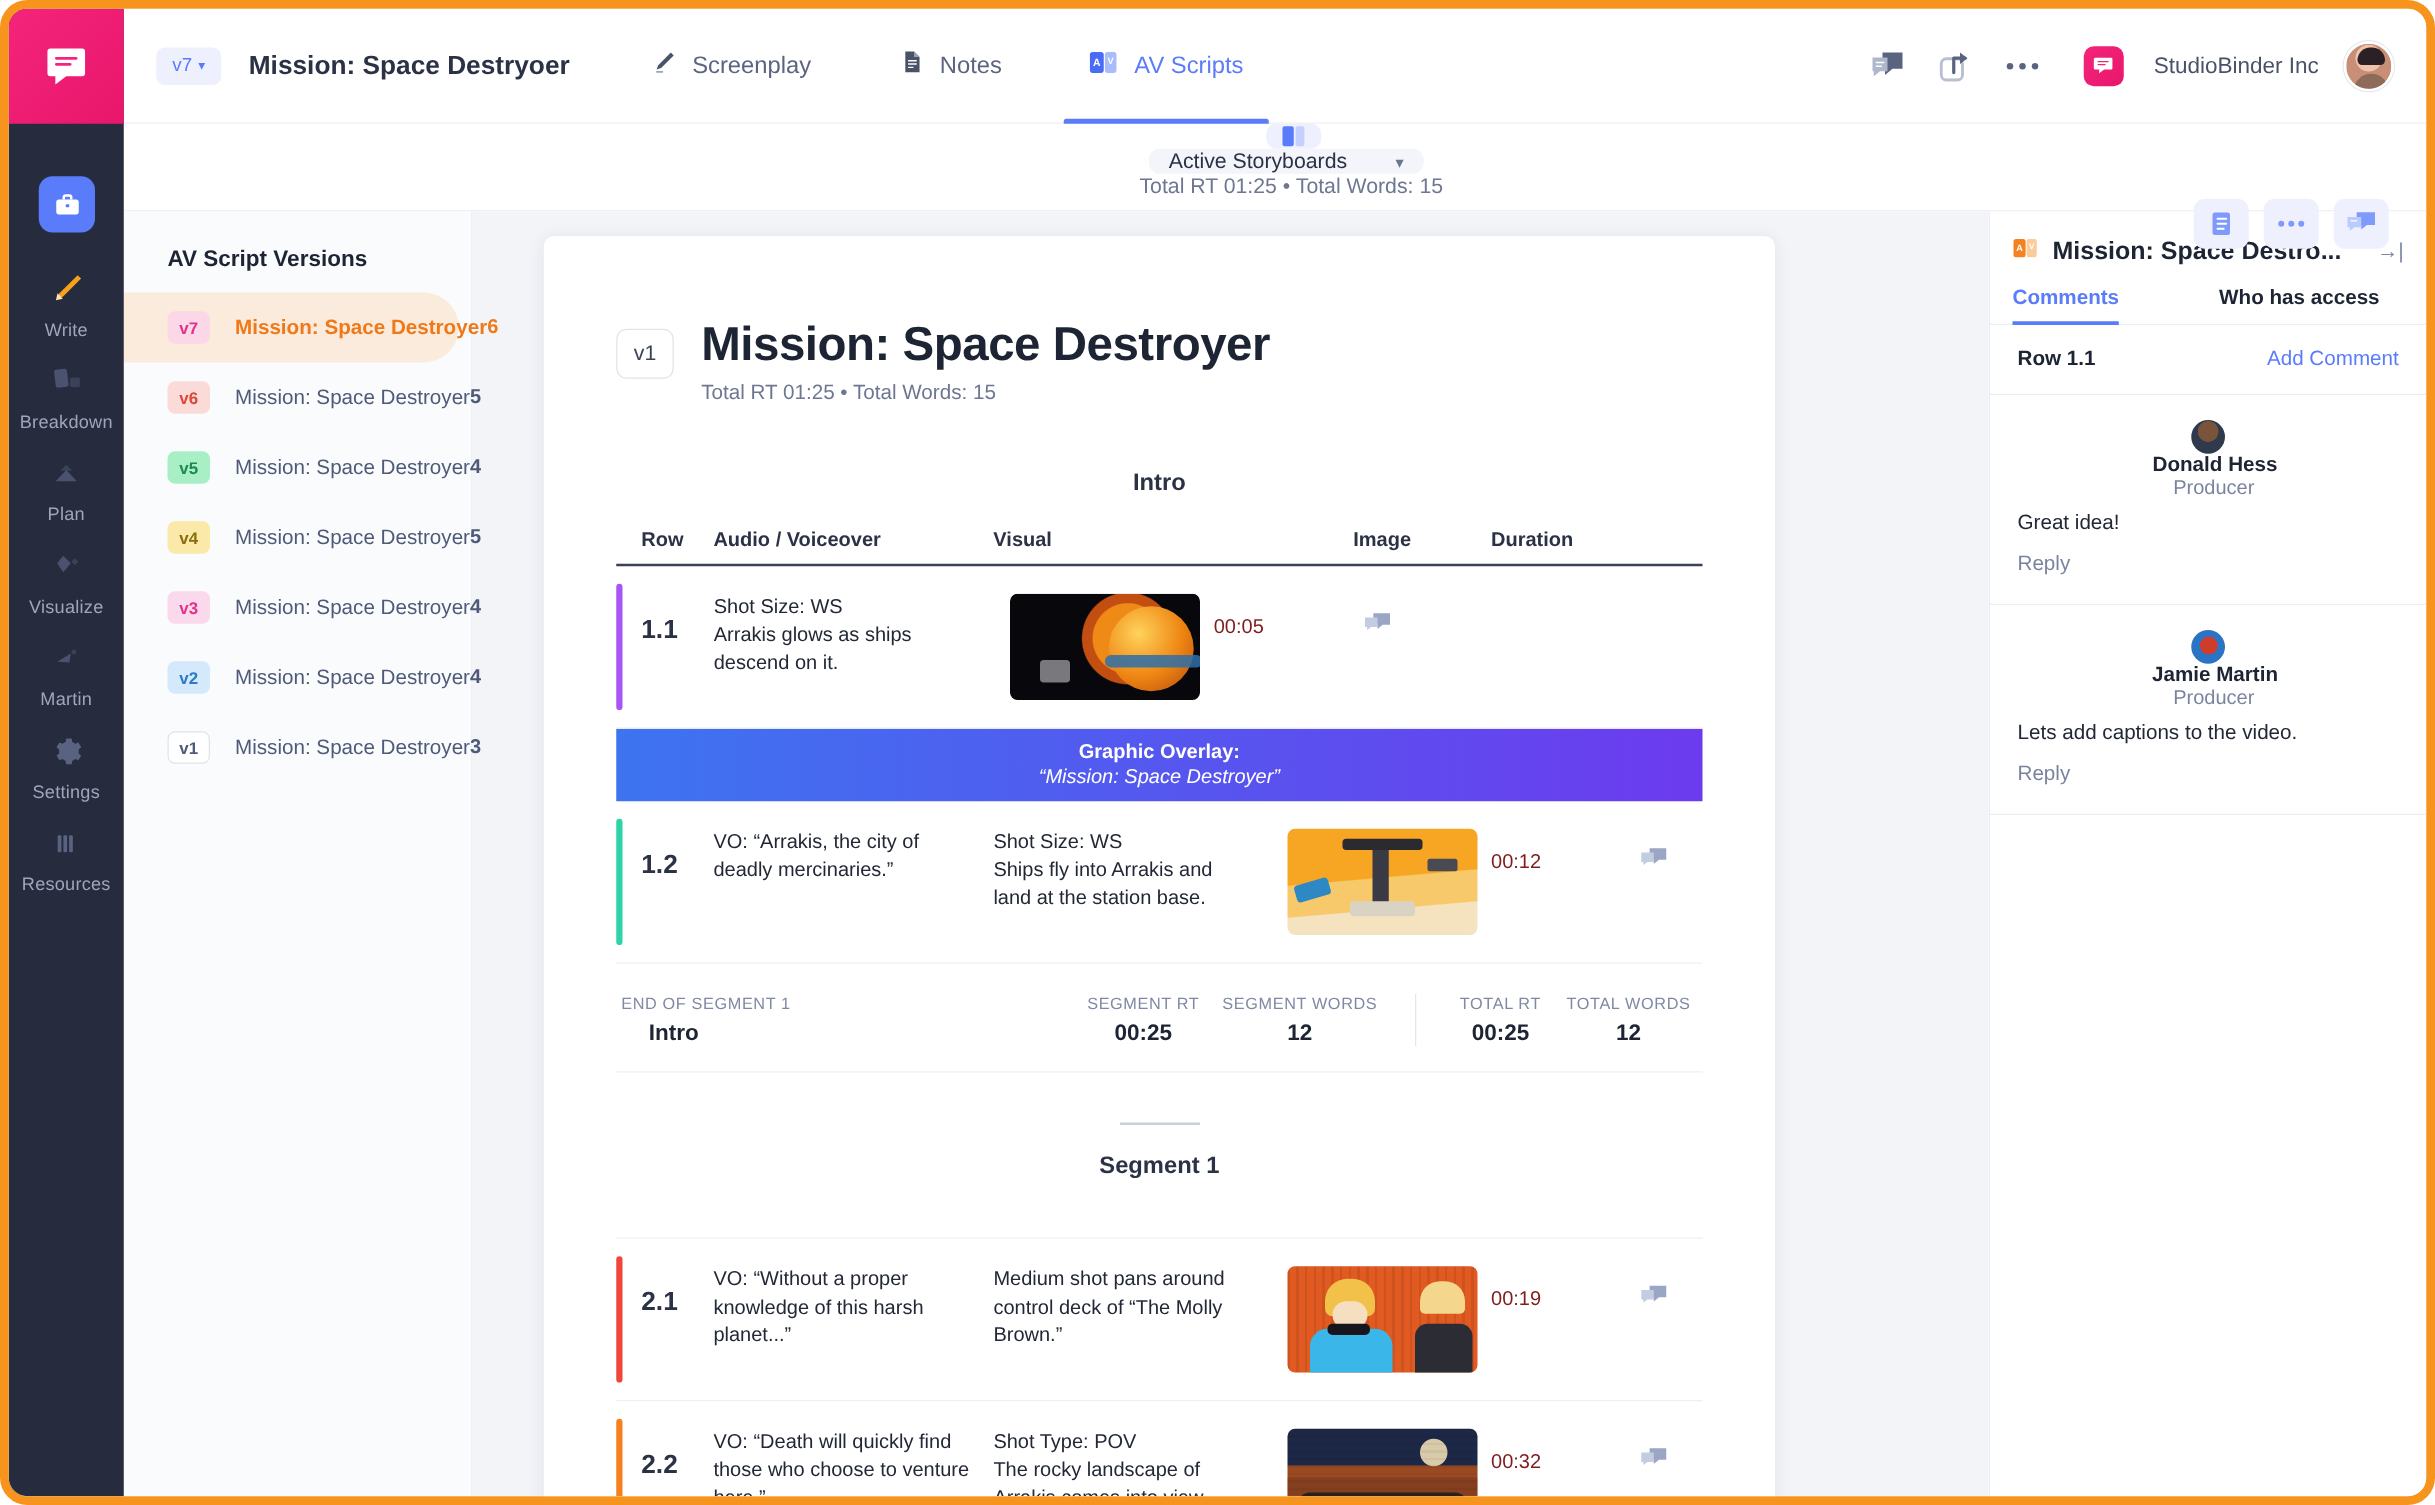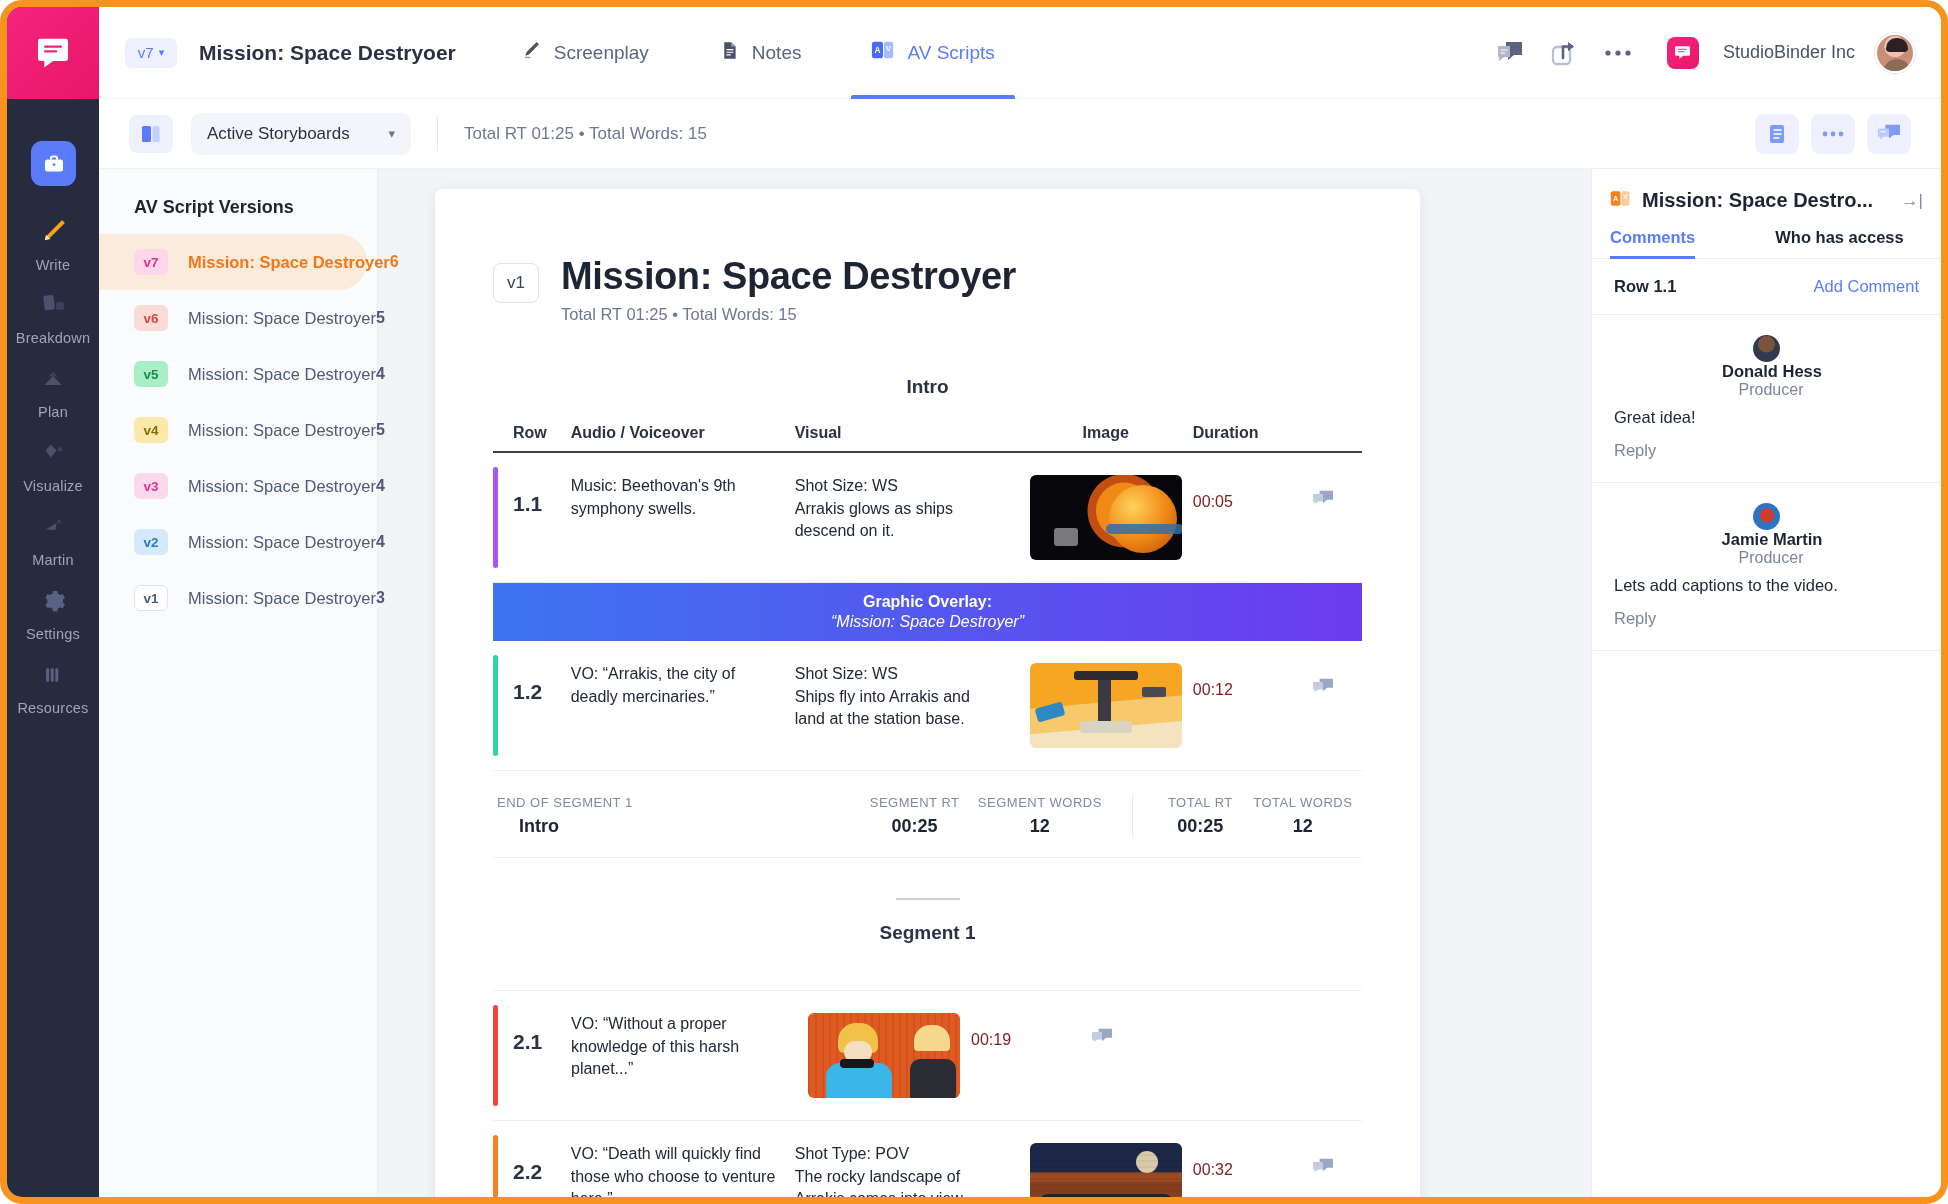--- a/index.html
+++ b/index.html
@@ -123,20 +123,21 @@
   }
 
   
   #subbar {
     position: absolute; left: 92px; top: 92px;
     width: 1842px; height: 70px;
     background: #ffffff;
     border-bottom: 1px solid #EEF0F5;
     display: flex; align-items: center;
     z-index: 19;
+    flex-direction: column;
   }
   #grid-toggle {
     margin-left: 30px;
     width: 44px; height: 38px; border-radius: 8px;
     background: #EEF1FD;
     display:flex; align-items:center; justify-content:center;
     cursor: pointer;
   }
   #storyboard-select {
     margin-left: 18px;
@@ -602,21 +603,20 @@
           <div class="th col-audio">Audio / Voiceover</div>
           <div class="th col-vis">Visual</div>
           <div class="th col-img">Image</div>
           <div class="th col-dur">Duration</div>
           <div class="th col-cmt"></div>
         </div>
 
         <div class="av-row">
           <div class="row-accent" style="background:#A855F7;"></div>
           <div class="cell rownum col-row">1.1</div>
-          <div class="cell col-audio" style="padding-right:18px;">Music: Beethovan's 9th symphony swells.</div>
           <div class="cell col-vis" style="padding-right:18px;white-space:pre-line;">Shot Size: WS
 Arrakis glows as ships descend on it.</div>
           <div class="col-img">
             <div class="thumb" style="background:radial-gradient(circle at 62% 42%, #FFC33A 0 12%, #F08A16 13% 26%, #C24E12 27% 34%, transparent 35%), #07070C;">
               <div style="position:absolute;left:52%;top:12%;width:68px;height:68px;border-radius:50%;background:radial-gradient(circle at 35% 32%,#FFD35B,#EE8512 55%,#B4490F 100%);"></div>
               <div style="position:absolute;left:50%;top:58%;width:78px;height:10px;background:#2E6FA8;border-radius:5px;opacity:.85;"></div>
               <div style="position:absolute;left:16%;top:62%;width:24px;height:18px;background:#E9E9EE;opacity:.5;border-radius:3px;"></div>
             </div>
           </div>
           <div class="cell dur col-dur">00:05</div>
@@ -686,20 +686,21 @@
         <div class="seg-divider"></div>
       </div>
       <div class="segment-title" style="margin-top:22px;">Segment 1</div>
 
       <div class="av-table" style="margin-top:46px;">
 
         <div class="av-row" style="border-top:1px solid #EDEFF4;">
           <div class="row-accent" style="background:#F0453A;"></div>
           <div class="cell rownum col-row">2.1</div>
           <div class="cell col-audio" style="padding-right:18px;">VO: “Without a proper knowledge of this harsh planet...”</div>
+          <div class="cell col-vis" style="padding-right:18px;">Medium shot pans around control deck of “The Molly Brown.”</div>
           <div class="col-img">
             <div class="thumb" style="background:#E05A22;">
               <div style="position:absolute;left:0;top:0;width:100%;height:100%;background:repeating-linear-gradient(90deg,rgba(0,0,0,.08) 0 2px,transparent 2px 7px);"></div>
               <div style="position:absolute;left:30px;top:10px;width:40px;height:30px;background:#F2C14A;border-radius:18px 18px 6px 6px;"></div>
               <div style="position:absolute;left:36px;top:28px;width:28px;height:22px;background:#F6DFC0;border-radius:11px;"></div>
               <div style="position:absolute;left:18px;top:50px;width:66px;height:36px;background:#3AB7E8;border-radius:14px 14px 0 0;"></div>
               <div style="position:absolute;left:32px;top:46px;width:34px;height:9px;background:#16161C;border-radius:4px;"></div>
               <div style="position:absolute;right:10px;top:12px;width:36px;height:26px;background:#F4D78C;border-radius:16px 16px 4px 4px;"></div>
               <div style="position:absolute;right:4px;top:46px;width:46px;height:40px;background:#2C2C34;border-radius:10px 10px 0 0;"></div>
             </div>

